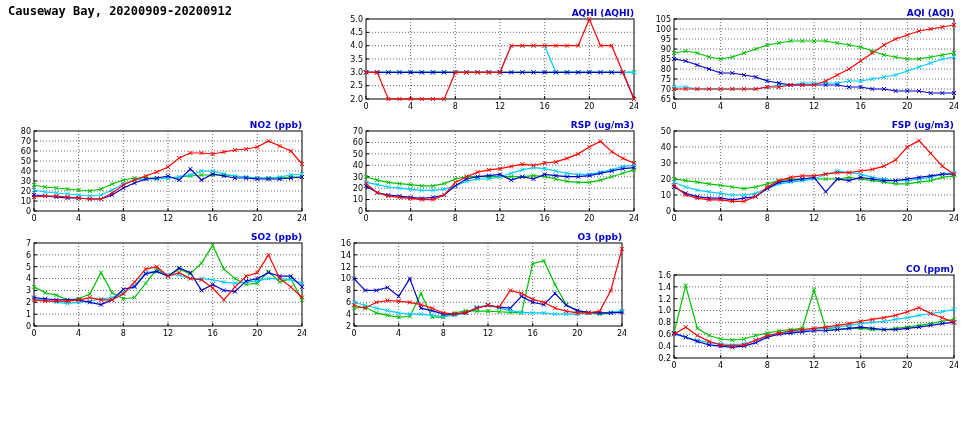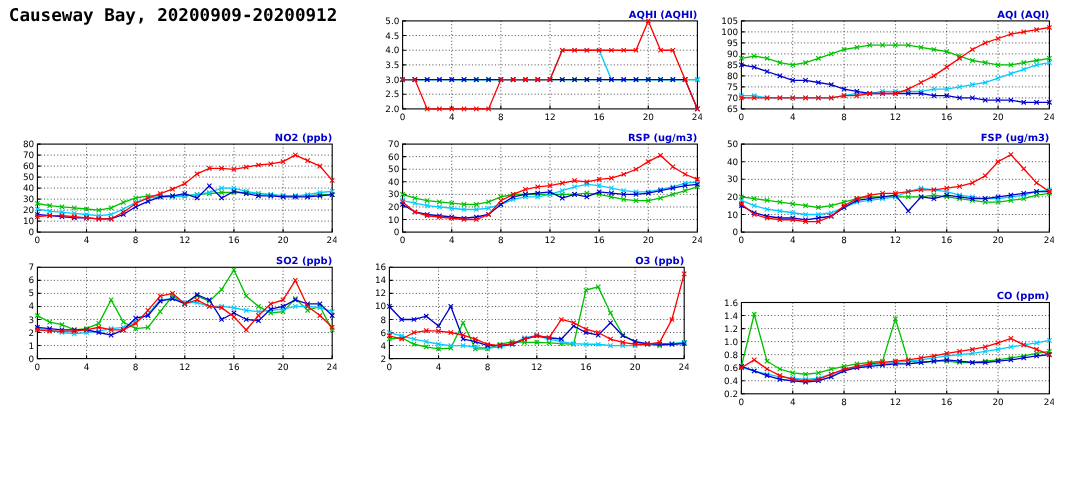--- a/index.html
+++ b/index.html
@@ -12,21 +12,21 @@
     height: 447px;
     font-family: "DejaVu Sans", sans-serif;
     position: relative;
     overflow: hidden;
   }
   #title {
     position: absolute;
     left: 8px;
     top: 4px;
     font-family: "DejaVu Sans Mono", monospace;
-    font-size: 16px;
+    font-size: 12px;
     font-weight: bold;
     color: #000;
     white-space: nowrap;
   }
   .panel {
     position: absolute;
   }
   .panel svg {
     display: block;
   }

